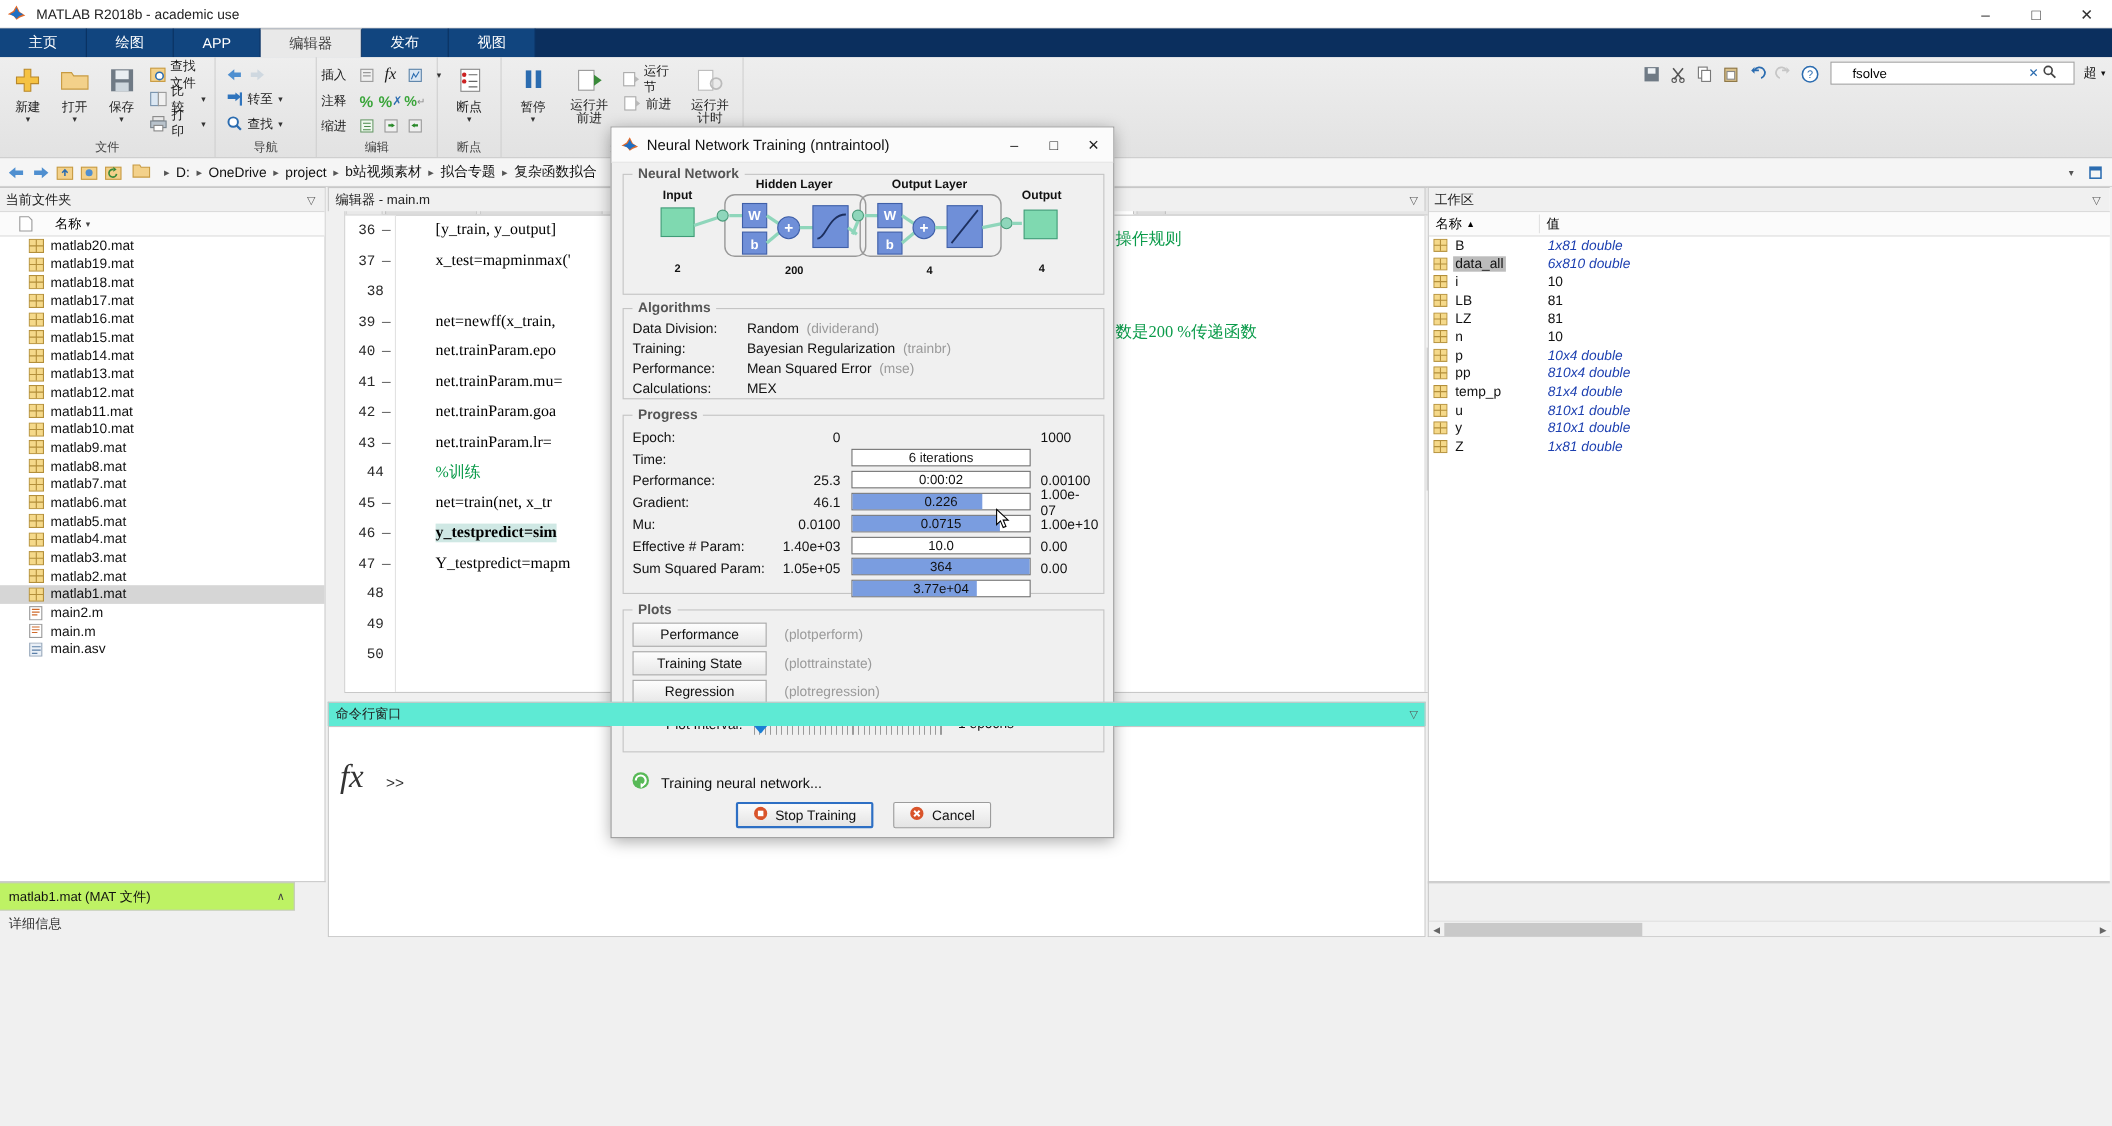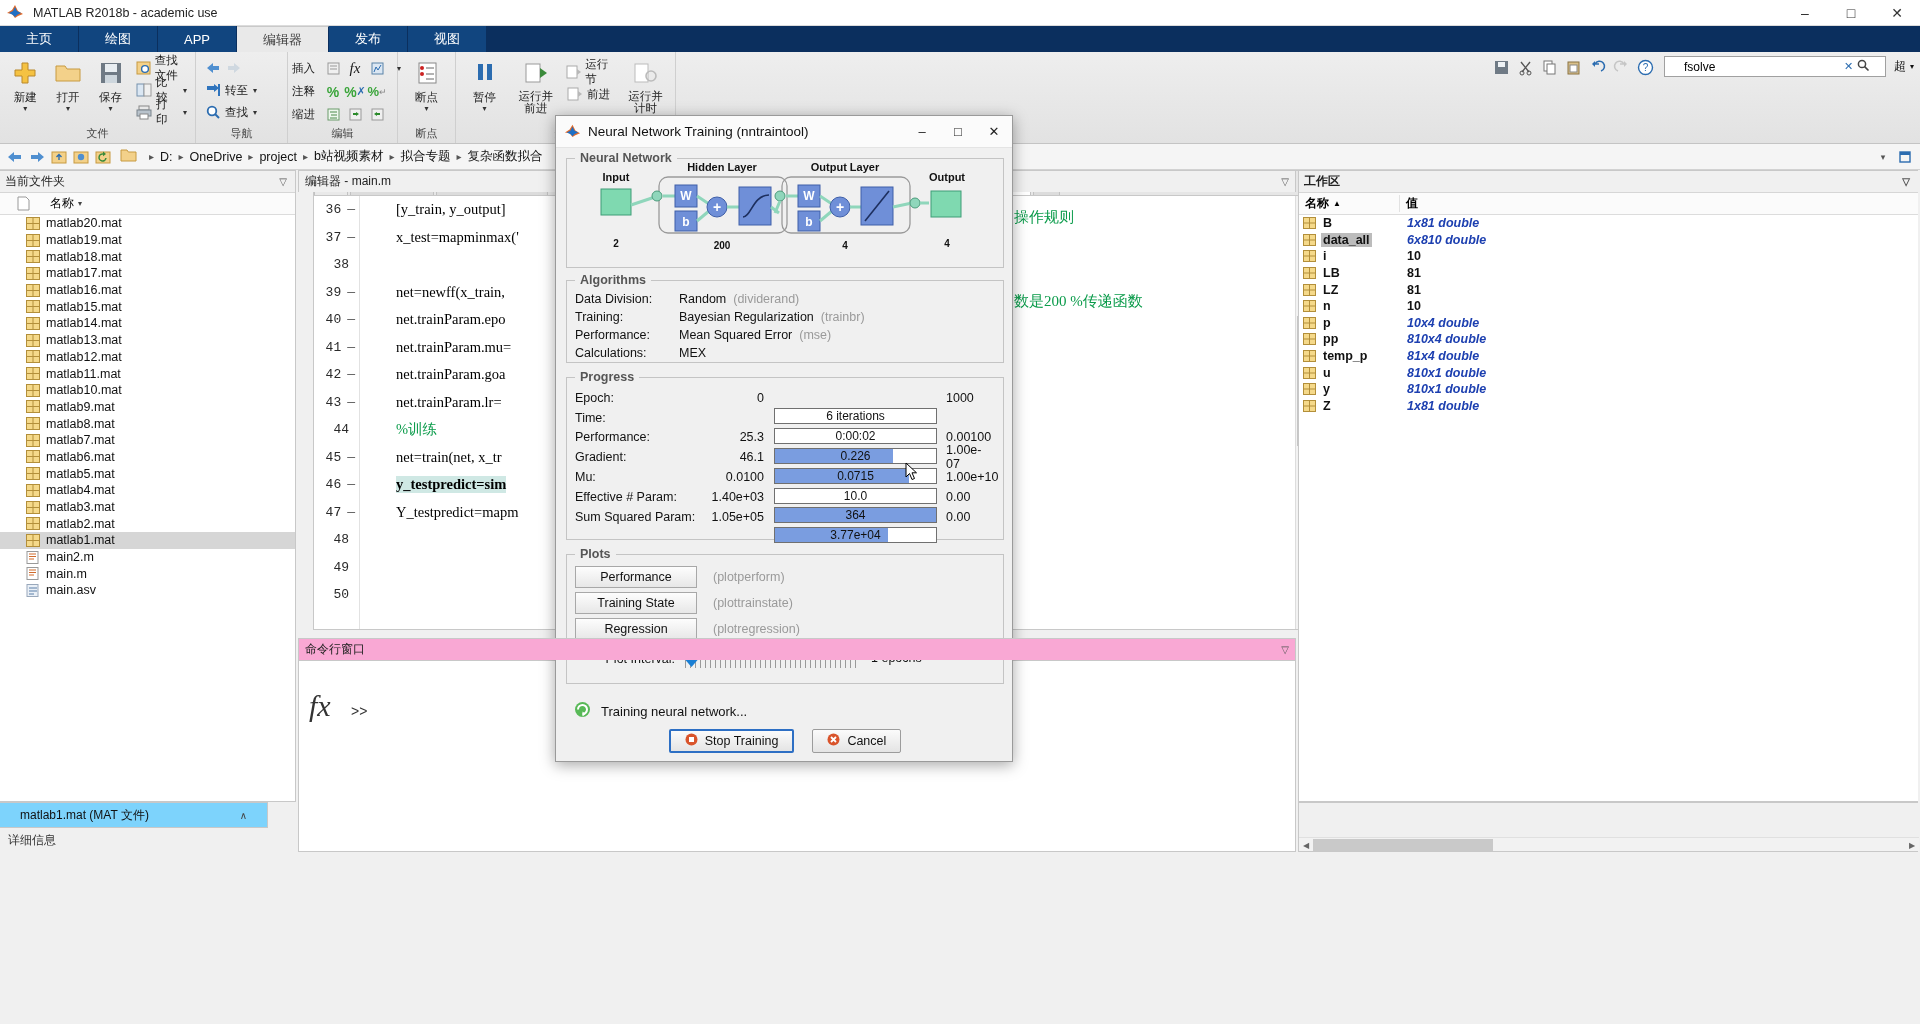--- a/index.html
+++ b/index.html
@@ -93,22 +93,22 @@
   .panelhead .collapse { margin-left:auto; width:14px;height:14px;display:flex;align-items:center;justify-content:center;font-size:10px;color:#555;}
   .colhead { height:22px; background:#fbfbfb; border-bottom:1px solid #dcdcdc; display:flex; align-items:center; font-size:12px;}
   .colhead .c1 { width:46px; display:flex;align-items:center;justify-content:center;}
   .colhead .c2 { flex:1; padding-left:4px; display:flex; align-items:center;}
   .colhead .sortcaret{ font-size:8px;margin-left:4px;color:#444;}
   .filerow { height:16.7px; display:flex; align-items:center; padding-left:26px; font-size:12.5px; color:#111;}
   .filerow.selected { background:#d6d6d6; }
   .filerow .fico { width:15px;height:13px; margin-right:5px; flex:none;}
   #folderstatus {
     position:absolute; left:0; top:802px; width:268px; height:26px;
-    background:#7dd3fc; border:1px solid #c8c8c8; border-left:0;
-    display:flex; align-items:center; padding:0 20px; font-size:12px; color:#111;
+    background:#bef264; border:1px solid #c8c8c8; border-left:0;
+    display:flex; align-items:center; padding:0 8px; font-size:12px; color:#111;
   }
   #folderstatus .arr{ margin-left:auto; font-size:10px;color:#444;}
   #folderbottom {
     position:absolute;left:0;top:828px;width:296px;height:24px;background:#f0f0f0;
     display:flex;align-items:center;padding:0 8px;font-size:12px;color:#333;
   }
 
   
   #editorpanel {
     position:absolute; left:313px; top:170px; width:998px; height:460px;
@@ -144,21 +144,21 @@
     position:absolute; left:298px; top:632px; width:998px; height:220px;
     background:#fff; border:1px solid #c8c8c8;
   }
   #cmdpanel .fx { position:absolute; left:10px; top:28px; font-family:"Liberation Serif",serif;
     font-style:italic; font-size:30px; color:#333; }
   #cmdpanel .caret-line { position:absolute; left:52px; top:42px; font-size:14px; color:#333; }
 
   
   #wspanel {
     position:absolute; left:1298px; top:170px; width:620px; height:632px;
-    background:#fff; border:1px solid #c8c8c8; border-right:0;font-weight:bold;
+    background:#fff; border:1px solid #c8c8c8; border-right:0;
   }
   .wscolhead { height:22px; background:#fbfbfb; border-bottom:1px solid #dcdcdc; display:flex; align-items:center; font-size:12px;}
   .wscolhead .n { width:100px; padding-left:6px; display:flex;align-items:center;}
   .wscolhead .v { flex:1; padding-left:6px; border-left:1px solid #e2e2e2;}
   .wsrow { height:16.6px; display:flex; align-items:center; font-size:12.5px; }
   .wsrow .n { width:100px; padding-left:4px; display:flex; align-items:center; color:#111;}
   .wsrow .n .vico{ width:14px;height:12px;margin-right:4px;flex:none;}
   .wsrow .n .nm { padding:0 2px;}
   .wsrow.selected .nm { background:#bcbcbc; }
   .wsrow .v { flex:1; padding-left:8px; color:#1c3fb0; font-style:italic;}
@@ -935,21 +935,21 @@
 </div>
 
 <div style="position:absolute;left:298px;top:170px;width:998px;height:22px;background:#f0f0f0;border:1px solid #c8c8c8;border-bottom:0;display:flex;align-items:center;padding:0 6px;font-size:12px;color:#222;">
   <span>编辑器 - main.m</span>
   <span style="margin-left:auto;font-size:10px;color:#555">▽</span>
 </div>
 
 <div style="position:absolute;left:1014px;top:208px;font-size:15px;color:#0a9b4a;font-family:'Liberation Serif',serif;white-space:pre;">操作规则</div>
 <div style="position:absolute;left:1014px;top:292px;font-size:15px;color:#0a9b4a;font-family:'Liberation Serif',serif;white-space:pre;">数是200 %传递函数</div>
 
-<div style="position:absolute;left:298px;top:638px;width:998px;height:22px;background:#f9a8d4;border:1px solid #c8c8c8;border-bottom:0;display:flex;align-items:center;padding:0 6px;font-size:12px;color:#222;z-index:3">
+<div style="position:absolute;left:298px;top:638px;width:998px;height:22px;background:#5eead4;border:1px solid #c8c8c8;border-bottom:0;display:flex;align-items:center;padding:0 6px;font-size:12px;color:#222;z-index:3">
   <span>命令行窗口</span>
   <span style="margin-left:auto;font-size:10px;color:#555">▽</span>
 </div>
 <div id="cmdpanel" style="top:660px;height:192px">
   <div class="fx">fx</div>
   <div class="caret-line">&gt;&gt;</div>
 </div>
 
 <div id="wspanel">
   <div class="panelhead">

